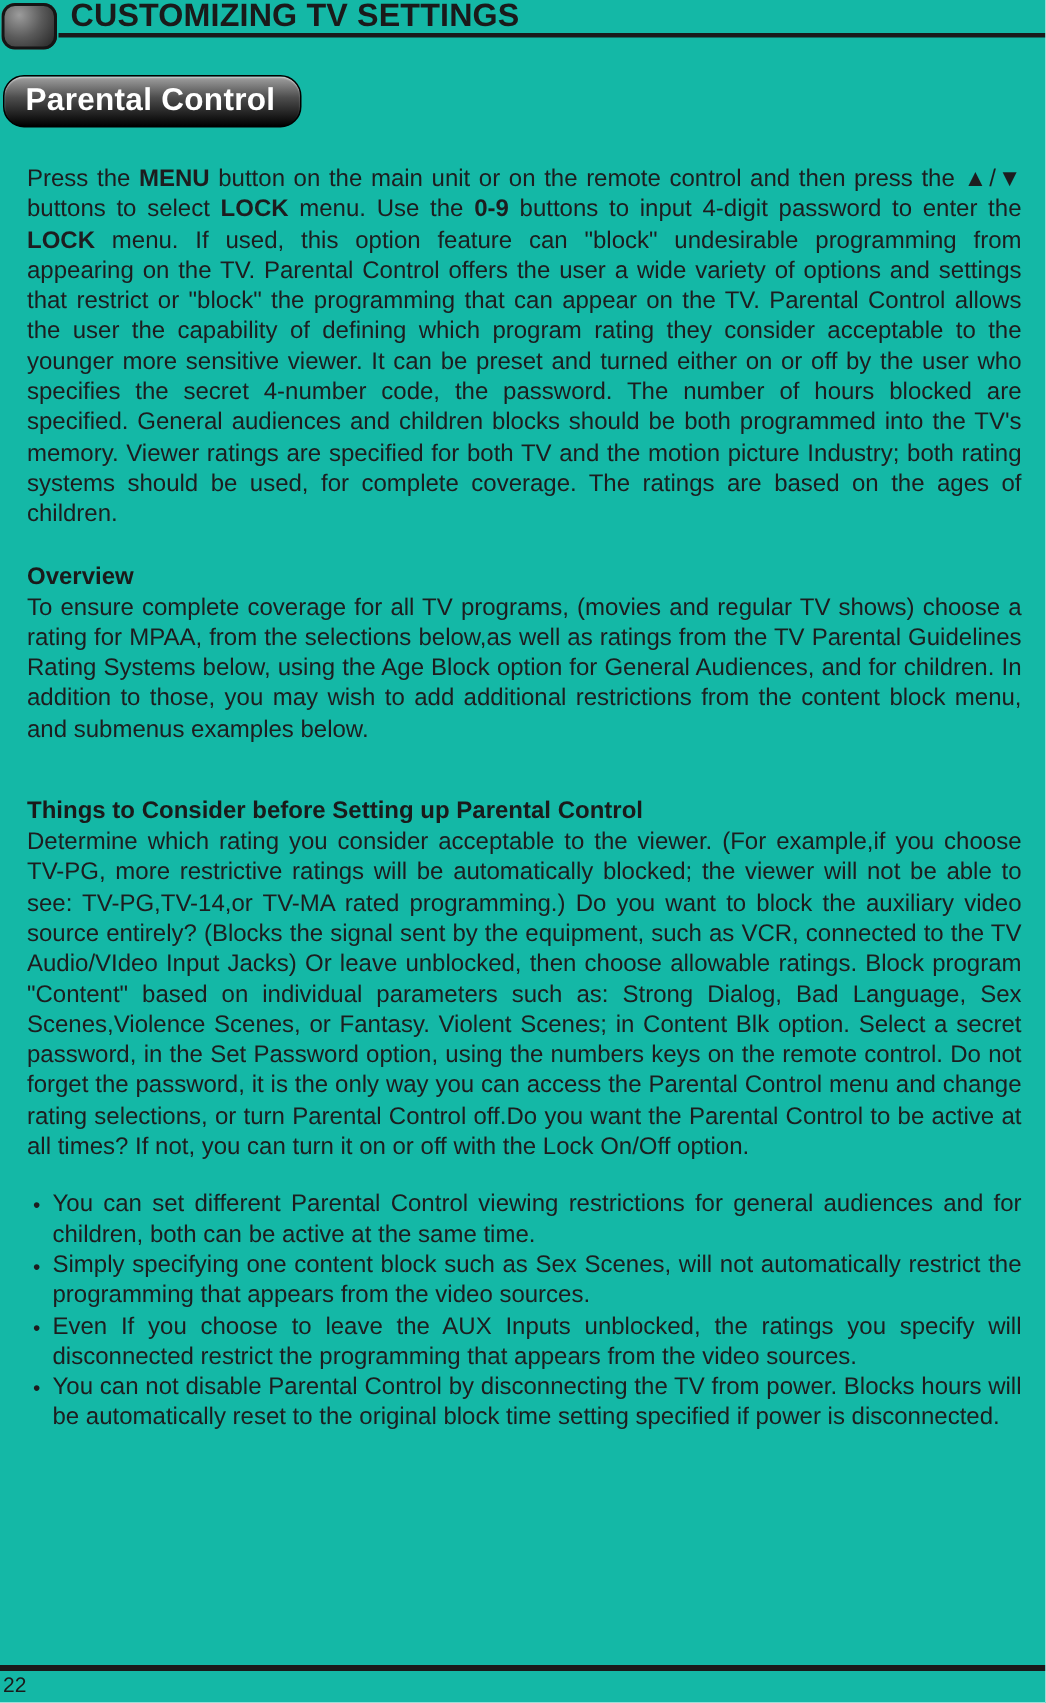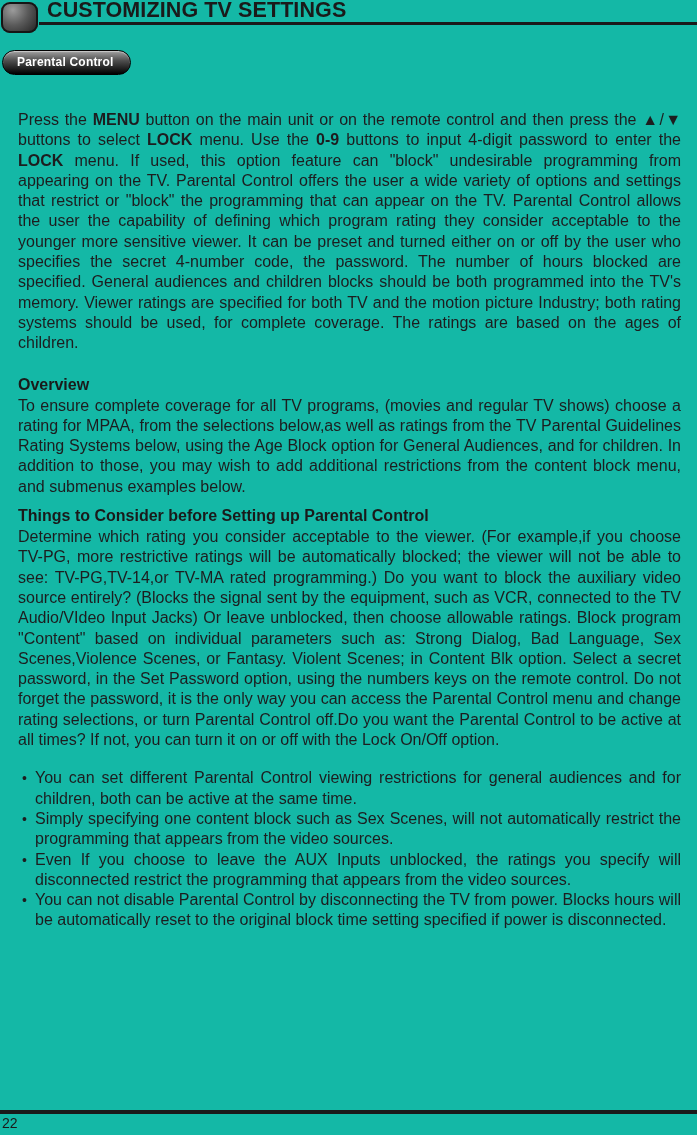--- a/index.html
+++ b/index.html
@@ -42,21 +42,21 @@
   
   .badge {
     position: absolute;
     left: 2px; top: 50px;
     padding: 4px 16px 5px 14px;
     border-radius: 14px;
     background: linear-gradient(180deg, #a2a2a2 0%, #4e4e4e 42%, #000000 100%);
     border: 1.5px solid #000;
     color: #ffffff;
     font-weight: bold;
-    font-size: 12px;
+    font-size: 21px;
     letter-spacing: 0.2px;
     box-shadow: inset 0 1px 1px rgba(255,255,255,0.45);
   }
 
   
   .content {
     position: absolute;
     left: 18px; top: 110px;
     width: 663px;
     font-size: 16px;
@@ -68,21 +68,21 @@
   h2 {
     margin: 0;
     font-size: 16px;
     line-height: 22px;
     font-weight: bold;
     text-align: left;
     color: #1a1a1a;
   }
   .h-overview { margin-top: 20px; }
   .p-overview { margin-top: 22px; }
-  .h-things { margin-top: 8px; }
+  .h-things { margin-top: 33px; }
   .p-things { margin-top: 21px; }
 
   ul.considerations {
     list-style: none;
     margin: 18px 0 0 0;
     padding: 0;
   }
   ul.considerations li {
     display: flex;
     margin: 0;

